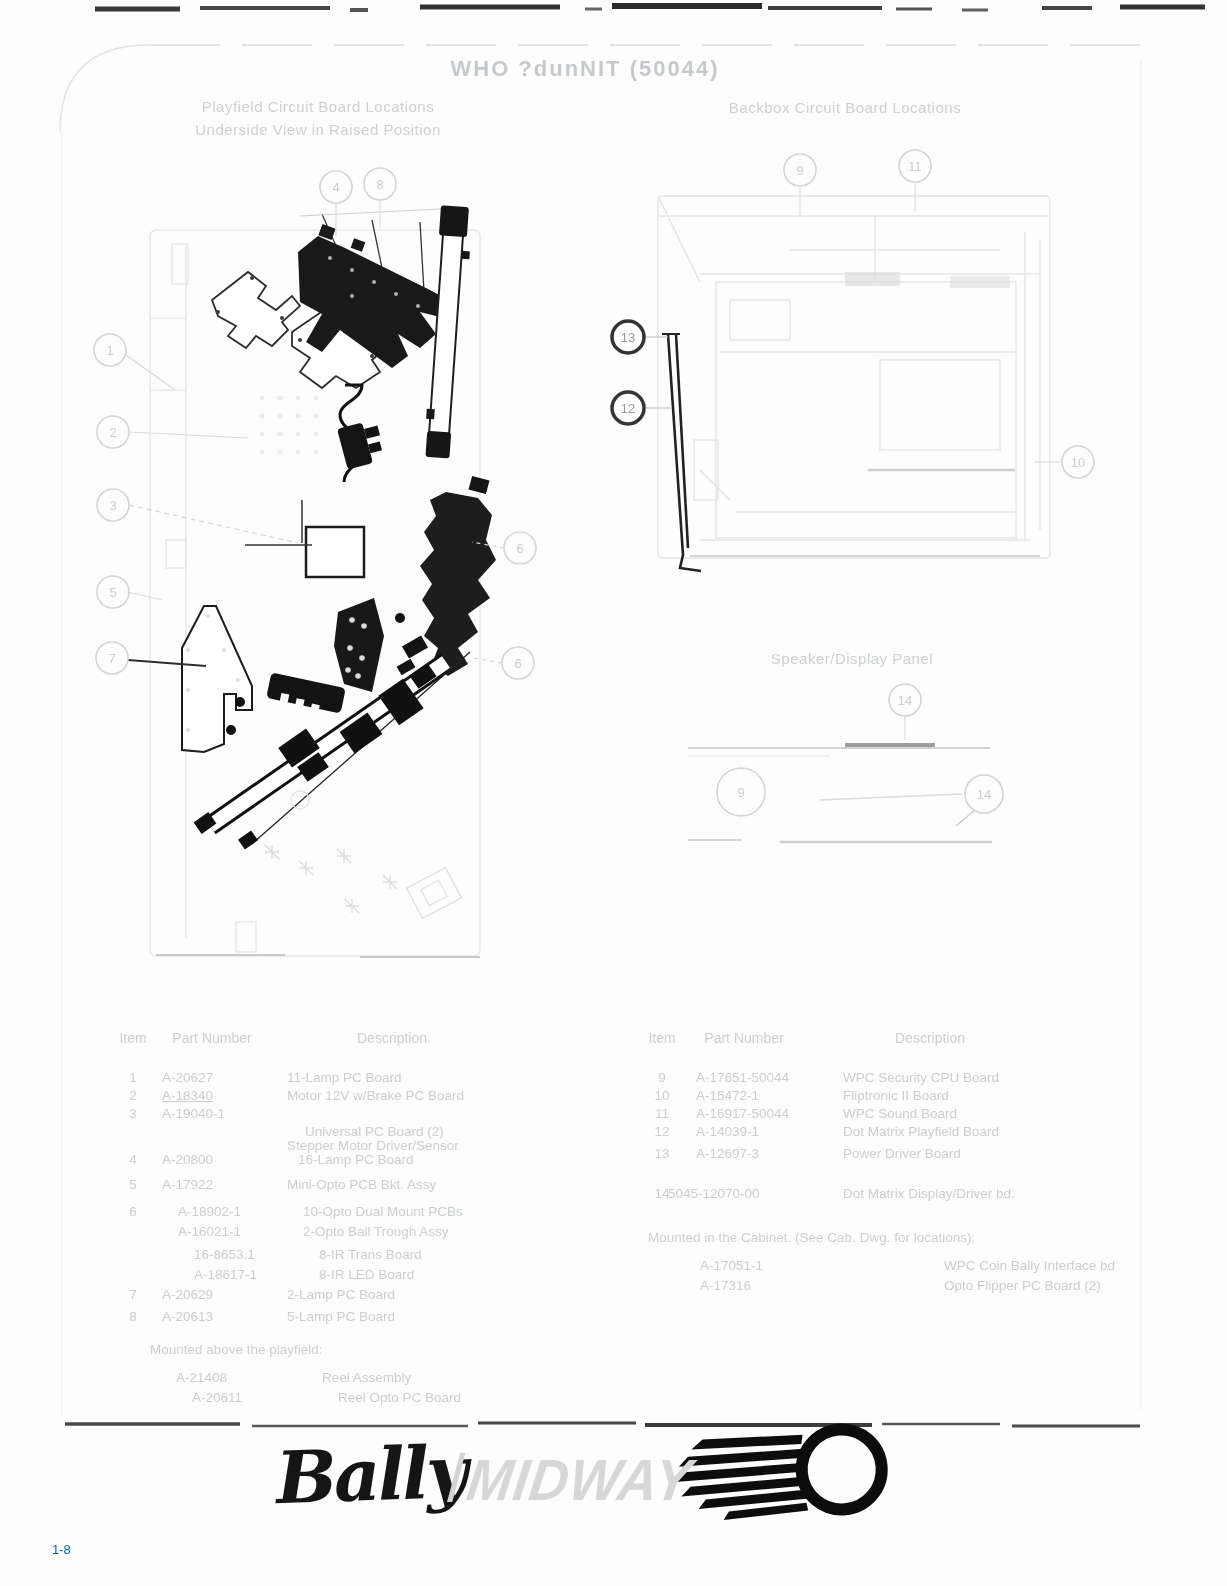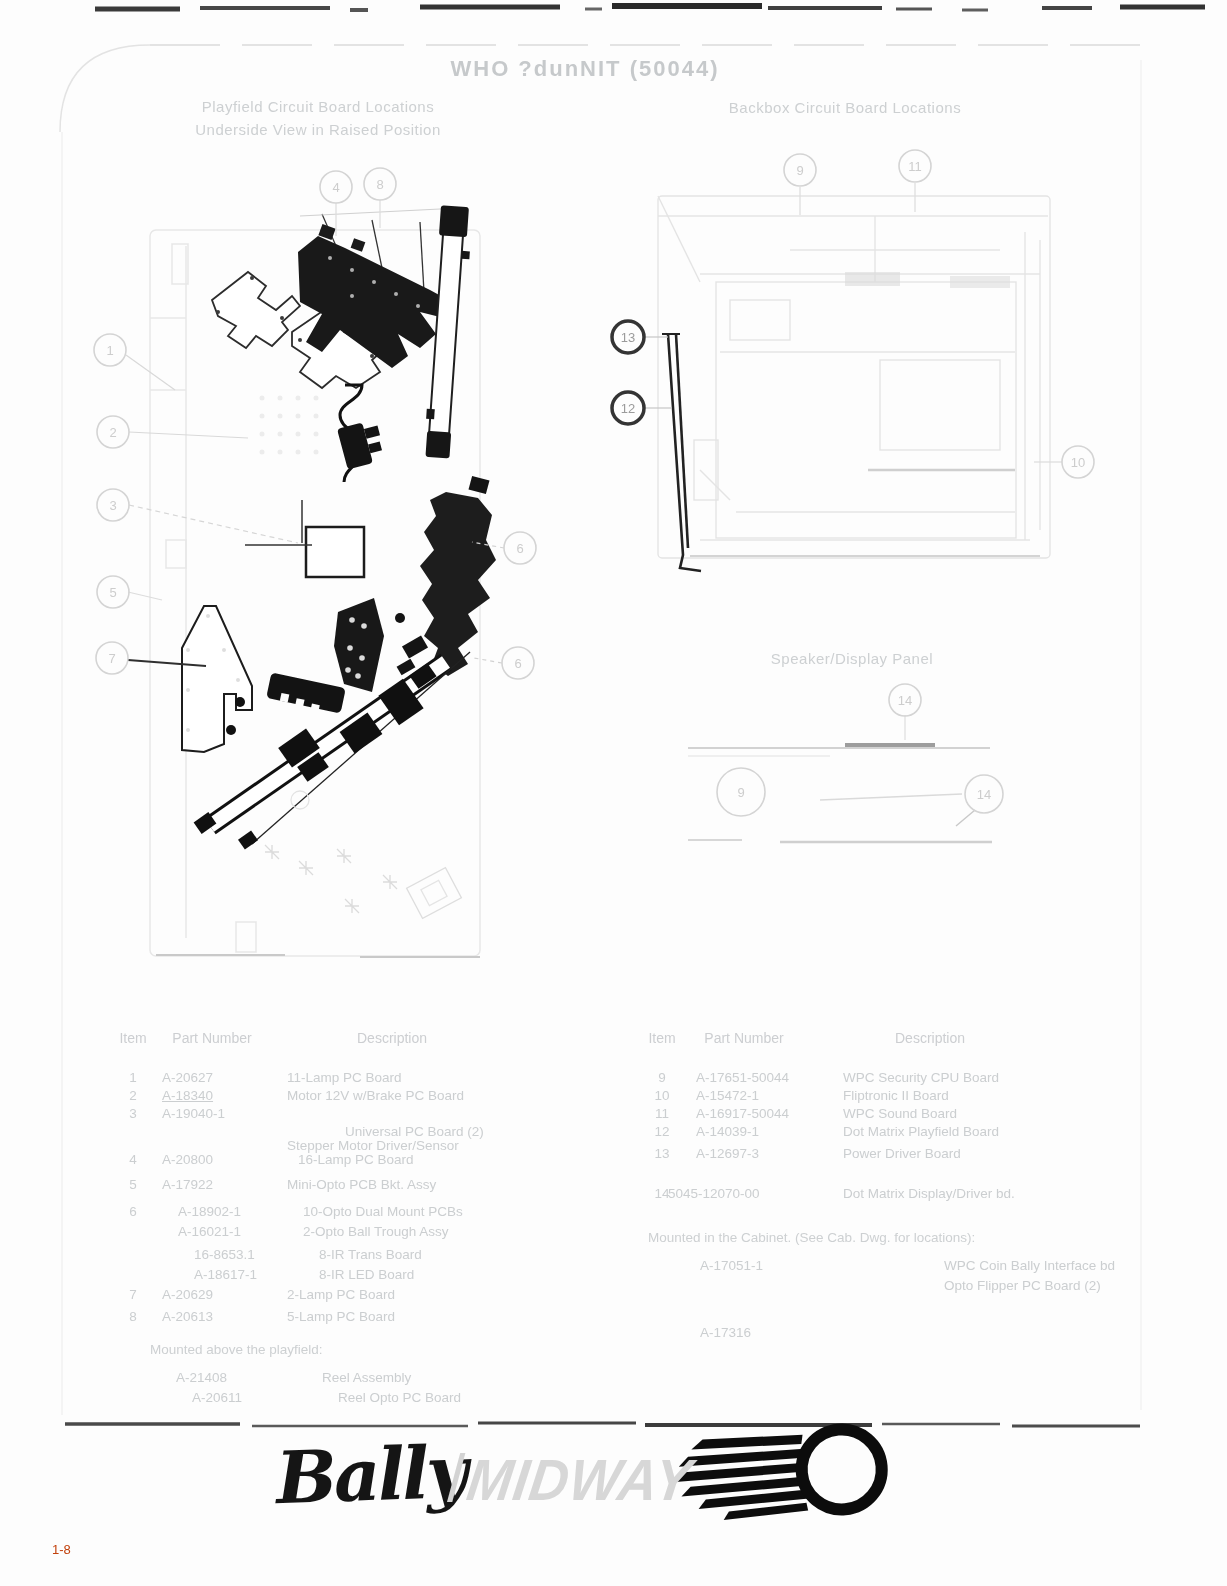--- a/index.html
+++ b/index.html
@@ -11,21 +11,21 @@
   .subtitle{font-size:15px;color:#cdd0d2;transform:translateX(-50%);letter-spacing:.5px;}
   .theader span{position:absolute;font-size:14px;color:#ccced1;transform:translateX(-50%);}
   .prow{position:absolute;left:0;width:1227px;height:18px;}
   .prow span{position:absolute;font-size:13.5px;color:#cbced0;white-space:nowrap;}
   .tnote{font-size:13.5px;color:#cdd0d2;}
   .brand-script{font-family:"DejaVu Serif", serif;font-style:italic;font-weight:700;font-size:72px;
                 color:#151515;letter-spacing:-3px;transform:rotate(-2deg);}
   .brand-divider{font-size:66px;color:#d3d3d3;font-weight:300;}
   .brand-block{font-size:54px;font-weight:800;font-style:italic;color:#d7d7d7;letter-spacing:1px;
                transform:skewX(-8deg) scaleY(1.08);}
-  .pagenum{font-size:13px;color:#c2410c;}
+  .pagenum{font-size:13px;color:#0369a1;}
 </style>
 </head>
 <body>
 
 <div class="page">
 
   <svg class="diagram" id="diagram" width="1227" height="1586" viewBox="0 0 1227 1586">
 
     <g stroke-linecap="butt">
       <line x1="95" y1="9" x2="180" y2="9" stroke="#3a3a3a" stroke-width="5"></line>
@@ -379,21 +379,21 @@
         <span style="left: 133px; transform: translateX(-50%);">2</span>
         <span style="left: 162px; text-decoration: underline;">A-18340</span>
         <span style="left: 287px;">Motor 12V w/Brake PC Board</span>
       </div>
       <div class="prow" style="top: 1106px;">
         <span style="left: 133px; transform: translateX(-50%);">3</span>
         <span style="left: 162px;">A-19040-1</span>
         <span style="left: 287px; margin-top: 32px;">Stepper Motor Driver/Sensor</span>
       </div>
       <div class="prow" style="top: 1124px;">
-        <span style="left: 305px; margin-left: 40px;">Universal PC Board (2)</span>
+        <span style="left: 305px;">Universal PC Board (2)</span>
       </div>
       <div class="prow" style="top: 1152px;">
         <span style="left: 133px; transform: translateX(-50%);">4</span>
         <span style="left: 162px;">A-20800</span>
         <span style="left: 298px;">16-Lamp PC Board</span>
       </div>
       <div class="prow" style="top: 1177px;">
         <span style="left: 133px; transform: translateX(-50%);">5</span>
         <span style="left: 162px;">A-17922</span>
         <span style="left: 287px;">Mini-Opto PCB Bkt. Assy</span>
@@ -475,21 +475,21 @@
         <span style="left: 843px;">Dot Matrix Display/Driver bd.</span>
       </div>
     </div>
   <div class="txt tnote" style="left:648px;top:1230px;">Mounted in the Cabinet. (See Cab. Dwg. for locations):</div>
   <div>
       <div class="prow" style="top: 1258px;">
         <span style="left: 700px;">A-17051-1</span>
         <span style="left: 944px;">WPC Coin Bally Interface bd</span>
       </div>
       <div class="prow" style="top: 1278px;">
-        <span style="left: 700px; margin-top: 47px;">A-17316</span>
+        <span style="left: 700px;">A-17316</span>
         <span style="left: 944px;">Opto Flipper PC Board (2)</span>
       </div>
     </div>
 
   <div class="txt brand-script" style="left:276px;top:1432px;">Bally</div>
   <div class="txt brand-divider" style="left:447px;top:1440px;">/</div>
   <div class="txt brand-block" style="left:468px;top:1448px;">MIDWAY</div>
   <div class="txt pagenum" style="left:52px;top:1542px;">1-8</div>
 
 </div>

